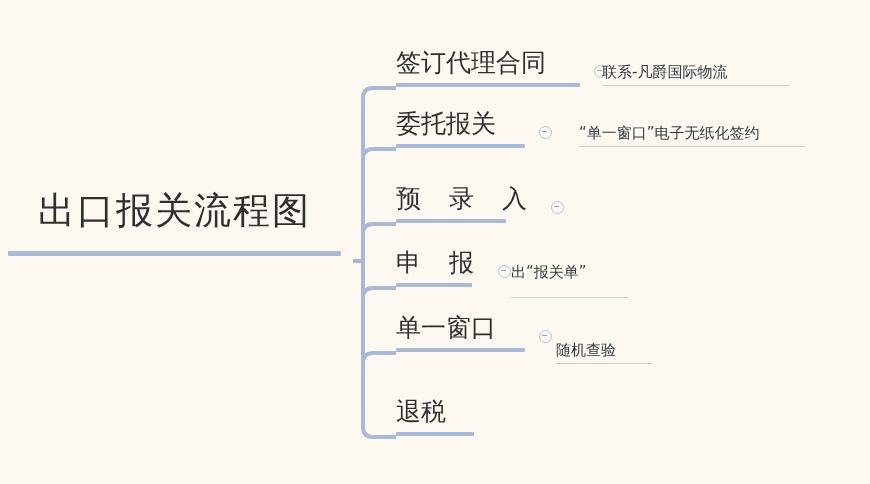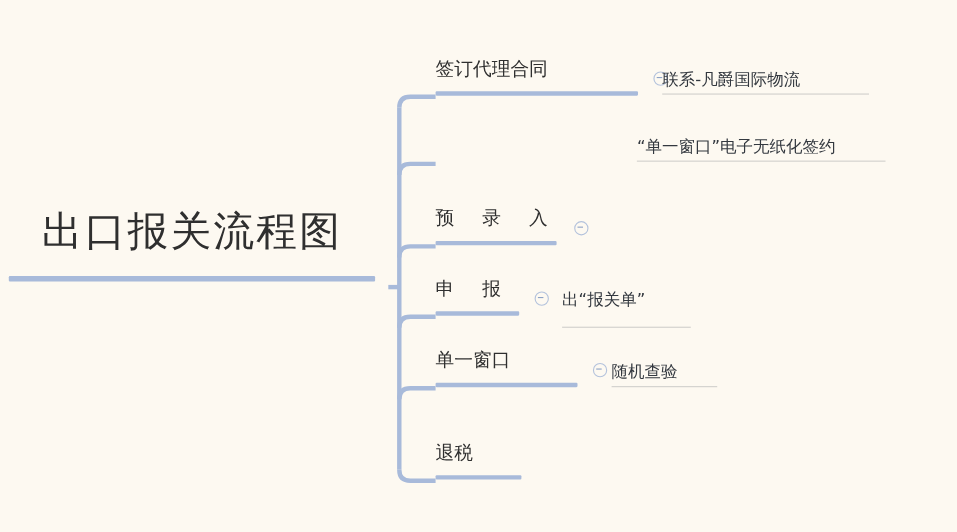--- a/index.html
+++ b/index.html
@@ -58,21 +58,21 @@
   }
   .branch-row {
     display: flex;
     align-items: flex-end;
   }
   .branch-main {
     position: relative;
     display: inline-block;
   }
   .branch-label {
-    font-size: 17px;
+    font-size: 25px;
     line-height: 34px;
     color: #2f2f2f;
     white-space: nowrap;
     font-family: "DejaVu Sans", "Liberation Sans", sans-serif;
     padding-bottom: 3px;
   }
   .branch-label.spread {
     letter-spacing: 10px;
     padding-right: 0px;
   }
@@ -152,20 +152,29 @@
         <div class="branch-underline" style="width:184px;"></div>
       </div>
       <div class="toggle"></div>
     </div>
   </div>
   <div class="child" style="left:602px; top:62px;">
     <div class="child-label">联系-凡爵国际物流</div>
     <div class="child-underline" style="width:188px;"></div>
   </div>
 
+  <div class="branch" style="top:107px;">
+    <div class="branch-row">
+      <div class="branch-main">
+        <div class="branch-label">委托报关</div>
+        <div class="branch-underline" style="width:129px;"></div>
+      </div>
+      <div class="toggle"></div>
+    </div>
+  </div>
   <div class="child" style="left:562px; top:123px;margin-left:17px;">
     <div class="child-label">“单一窗口”电子无纸化签约</div>
     <div class="child-underline" style="width:226px;"></div>
   </div>
 
   <div class="branch" style="top:182px;">
     <div class="branch-row">
       <div class="branch-main">
         <div class="branch-label spread">预 录 入</div>
         <div class="branch-underline" style="width:110px;"></div>
@@ -190,21 +199,21 @@
 
   <div class="branch" style="top:311px;">
     <div class="branch-row">
       <div class="branch-main">
         <div class="branch-label">单一窗口</div>
         <div class="branch-underline" style="width:129px;"></div>
       </div>
       <div class="toggle"></div>
     </div>
   </div>
-  <div class="child" style="left:556px; top:328px;">
+  <div class="child" style="left:556px; top:340px;">
     <div class="child-label">随机查验</div>
     <div class="child-underline" style="width:96px;"></div>
   </div>
 
   <div class="branch" style="top:395px;">
     <div class="branch-row">
       <div class="branch-main">
         <div class="branch-label">退税</div>
         <div class="branch-underline" style="width:78px;"></div>
       </div>

